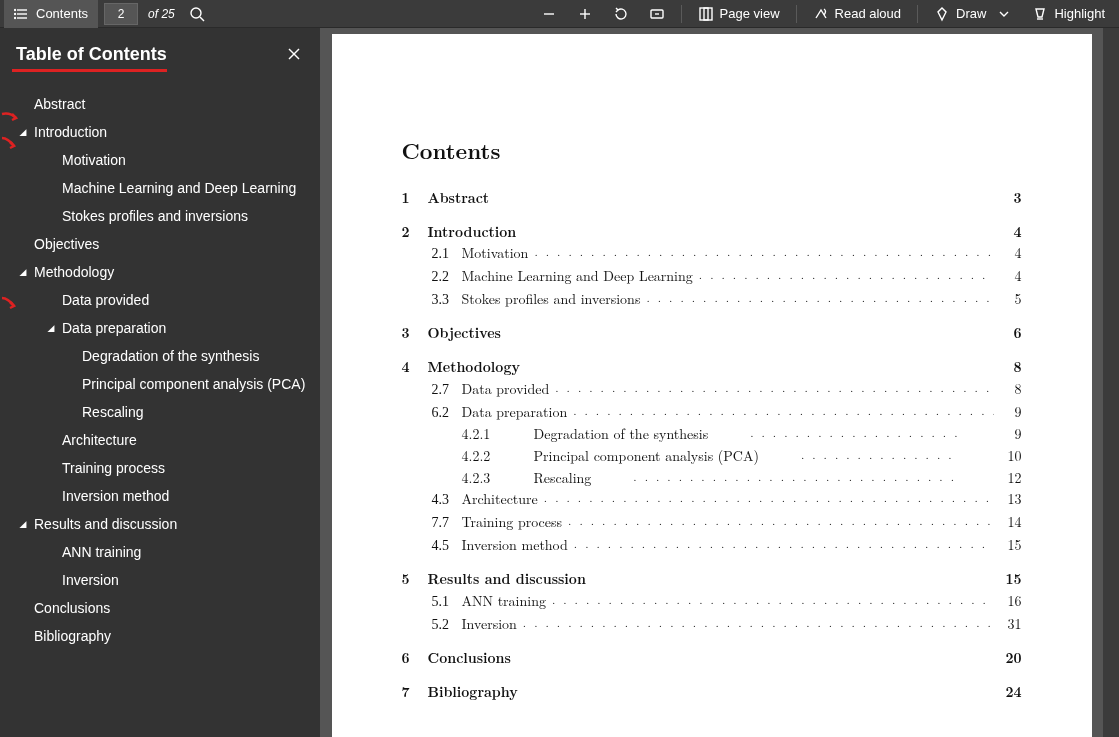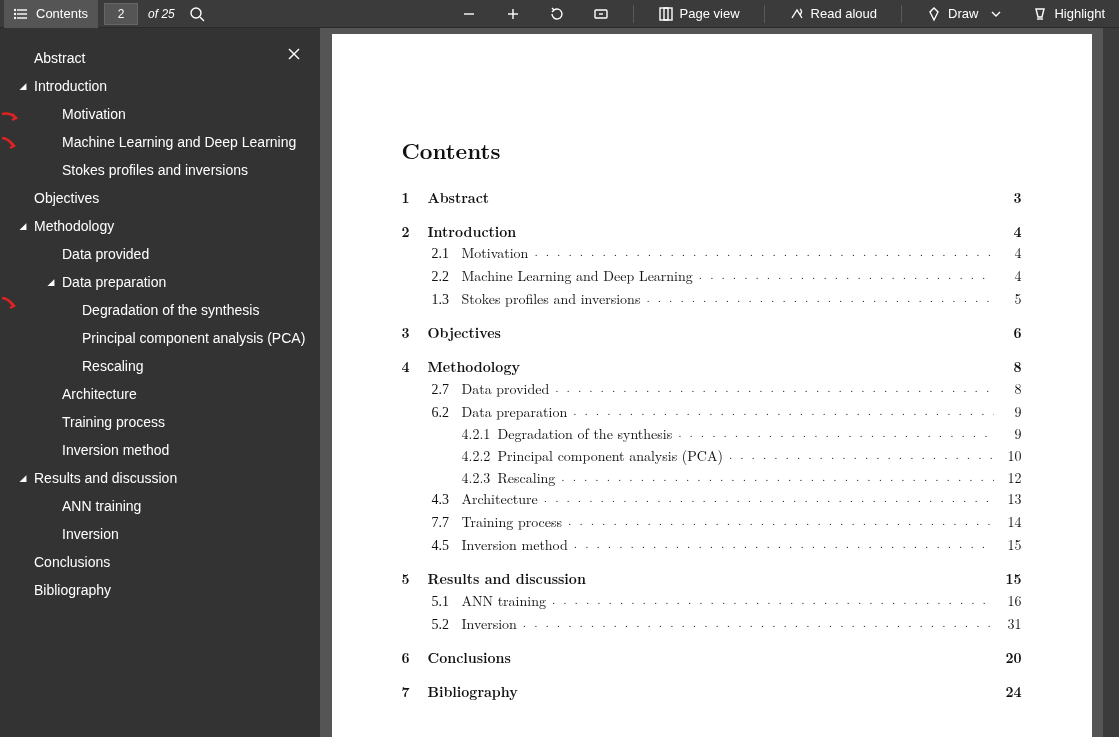--- a/index.html
+++ b/index.html
@@ -22,21 +22,21 @@
     padding: 0 4px;
     gap: 2px;
     border-bottom: 1px solid #2a2a2a;
   }
   .tb-left { display:flex; align-items:center; gap:2px; }
   .tb-btn { display:flex; align-items:center; gap:6px; padding:4px 10px; height:28px; cursor:pointer; }
   .tb-btn.active { background:#555; }
   .page-num-box { background:#555; width:34px; height:22px; display:flex;align-items:center;justify-content:center; font-size:12px; margin-left:4px; border:1px solid #666;}
   .page-total { margin:0 6px 0 8px; font-size:12px;font-style:italic;}
   .tb-sep { width:1px; height:18px; background:#5a5a5a; margin:0 6px;}
-  .tb-right { display:flex; align-items:center; margin-left:auto; gap:8px;}
+  .tb-right { display:flex; align-items:center; margin-left:auto; gap:0;}
   .icon { width:16px;height:16px;display:inline-flex;align-items:center;justify-content:center;}
   svg { stroke:#fff; fill:none; stroke-width:1.4;}
   .main { flex:1; display:flex; overflow:hidden;}
   .sidebar {
     width: 320px;
     background: #333;
     color: #fff;
     padding: 16px 8px 8px 8px;
     overflow-y:auto;
     position:relative;
@@ -95,21 +95,21 @@
   .dots { flex:1; overflow:hidden; margin:0 6px; position:relative; top:-2px;}
   .dots::after {
     content: ". . . . . . . . . . . . . . . . . . . . . . . . . . . . . . . . . . . . . . . . . . . . . . . . . . . . . . . . . . . . . . . . . . . . . . . . . . . . . . . . ";
     letter-spacing:2px; font-size:12px; color:#333;
     white-space:nowrap;
   }
   .nodots .dots::after { content:""; }
   .pg { flex:none; font-weight:700; width:22px; text-align:right;}
   .toc-line.sub .pg, .toc-line.subsub .pg { font-weight:400;}
   .sub { padding-left:26px; font-weight:400;}
-  .subsub { padding-left:52px; font-weight:400;}
+  .subsub { padding-left:52px; font-weight:400;gap:36px;}
   .scroll-right { width:16px; background:#3b3b3b;}
 </style>
 </head>
 <body>
 
 <div class="toolbar">
   <div class="tb-left">
     <div class="tb-btn active">
       <span class="icon">
         <svg viewBox="0 0 16 16">
@@ -231,20 +231,21 @@
           <polyline points="10,6 14,10 10,12" stroke="#d22" stroke-width="2.5" fill="none"></polyline>
         </svg>
     </span>
     <span class="red-arrow" style="top:268px;left:0;">
       <svg viewBox="0 0 18 14">
           <path d="M2 2 Q 8 2 14 10" stroke="#d22" stroke-width="2.5" fill="none"></path>
           <polyline points="10,6 14,10 10,12" stroke="#d22" stroke-width="2.5" fill="none"></polyline>
         </svg>
     </span>
 
+    <div class="toc-title">Table of Contents</div>
     <span class="close-x icon">
       <svg viewBox="0 0 16 16">
           <line x1="3" y1="3" x2="13" y2="13"></line>
           <line x1="13" y1="3" x2="3" y2="13"></line>
         </svg>
     </span>
     <div id="toc-list">
         <div class="toc-item lvl-0">
           <span class="toc-caret" style="font-size: 9px;"></span>
           <span>Abstract</span>
@@ -350,21 +351,21 @@
             <span class="dots"></span>
             <span class="pg">4</span>
           </div>
           <div class="toc-line sub">
             <span class="subnum">2.2</span>
             <span class="title">Machine Learning and Deep Learning</span>
             <span class="dots"></span>
             <span class="pg">4</span>
           </div>
           <div class="toc-line sub">
-            <span class="subnum">1.3</span>
+            <span class="subnum">3.3</span>
             <span class="title">Stokes profiles and inversions</span>
             <span class="dots"></span>
             <span class="pg">5</span>
           </div>
           <div class="toc-line section nodots">
             <span class="num">3</span>
             <span class="title">Objectives</span>
             <span class="dots"></span>
             <span class="pg">6</span>
           </div>

